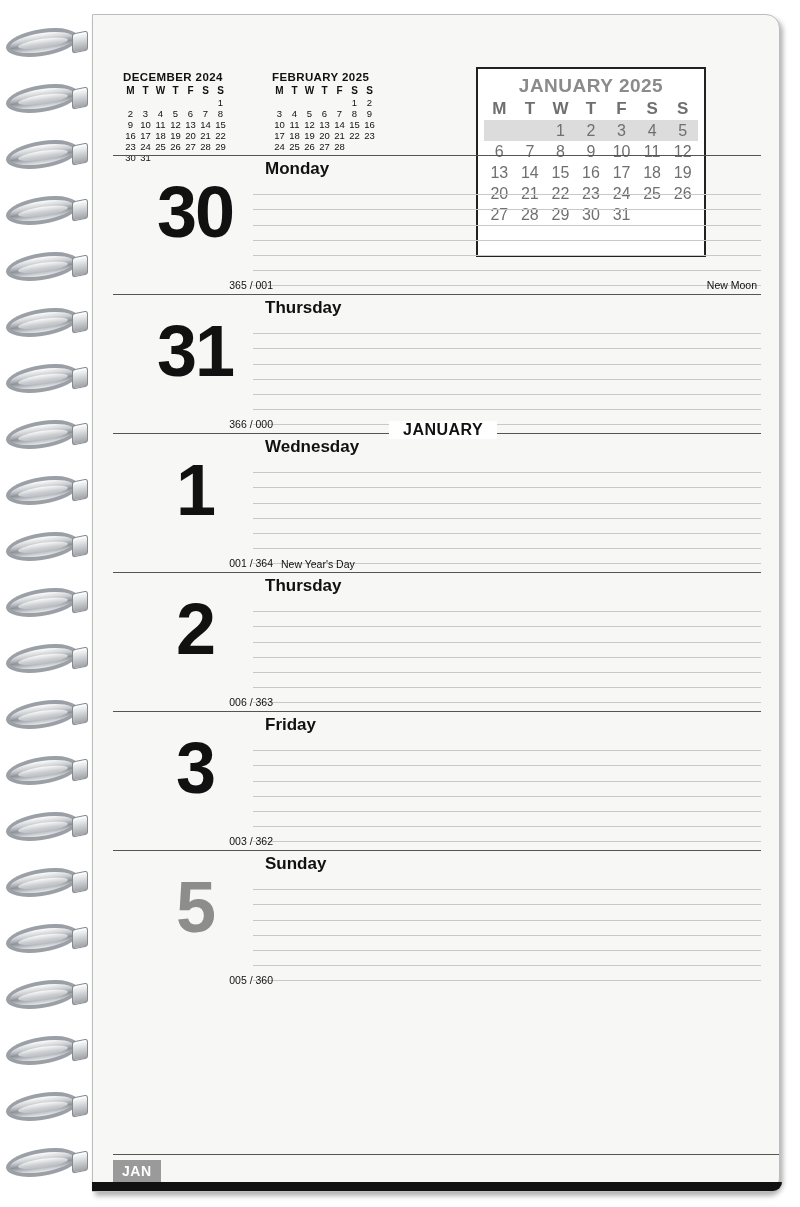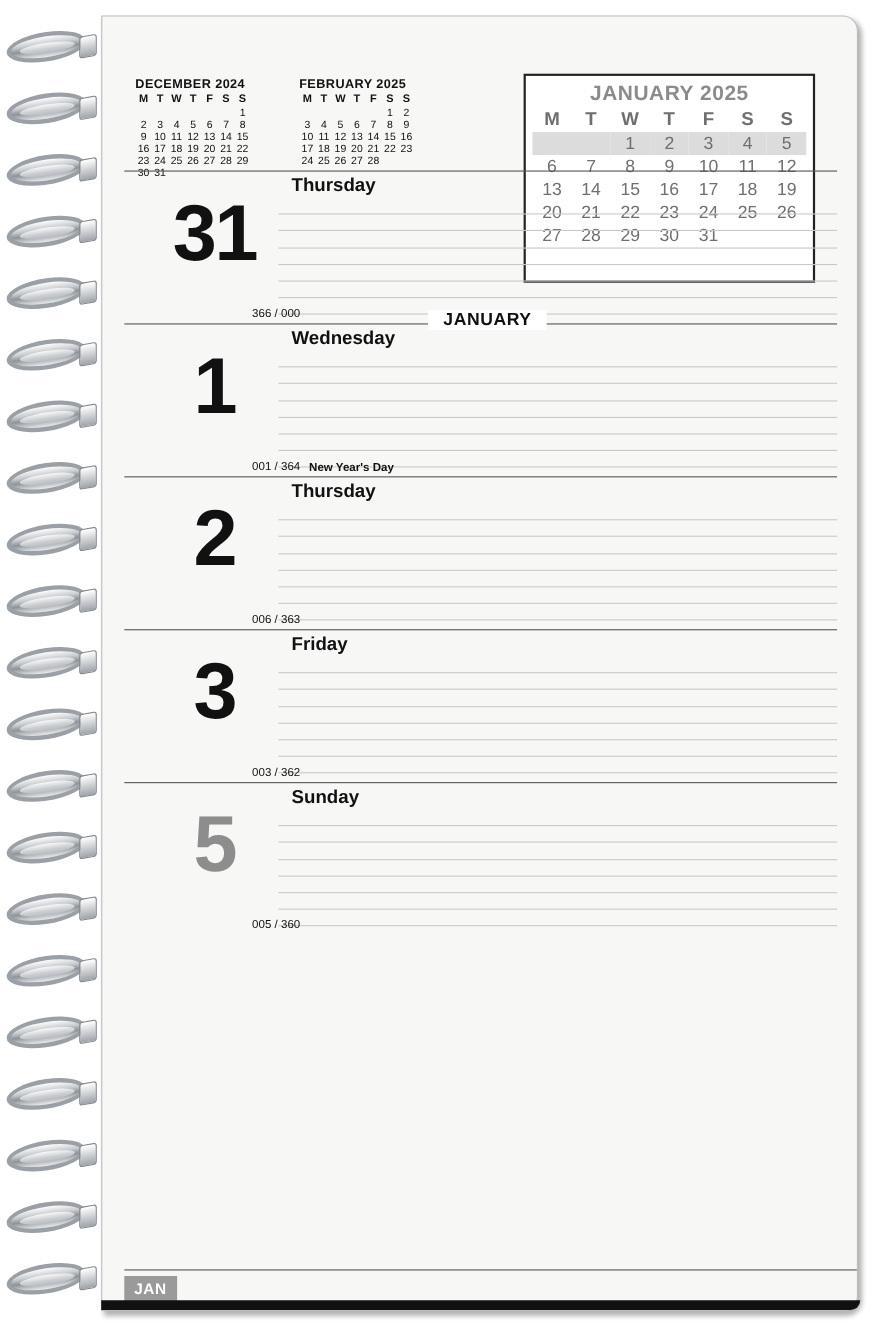--- a/index.html
+++ b/index.html
@@ -105,21 +105,21 @@
   }
   .mini th {
     font-weight: bold;
     font-size: 10px;
     padding-bottom: 1px;
   }
   
   .bigcal {
     position: absolute;
     left: 383px; top: 52px;
-    width: 265px; height: 190px;
+    width: 230px; height: 190px;
     background: #ffffff;
     border: 2px solid #222;
     padding: 5px 6px 4px 6px;
   }
   .bigcal .bigcal-title {
     text-align: center;
     font-weight: bold;
     font-size: 19px;
     letter-spacing: .5px;
     color: #8b8b8b;
@@ -192,21 +192,21 @@
     left: 30px; bottom: 3px;
     width: 130px;
     text-align: right;
     font-size: 10.5px;
     color: #111;
   }
   .note-left {
     position: absolute;
     left: 168px; bottom: 2px;
     font-size: 10.5px;
-    font-weight: bold;
+    font-weight: normal;
     color: #111;
   }
   .note-right {
     position: absolute;
     right: 4px; bottom: 3px;
     font-size: 10.5px;
     color: #111;
   }
   
   .month-banner {
@@ -445,20 +445,35 @@
               <td>31</td>
               <td></td>
               <td></td>
             </tr>
           </tbody>
         </table>
       </div>
 
       <div class="days">
 
+        <div class="day first">
+          <div class="dayname">Monday</div>
+          <div class="daynum">30</div>
+          <div class="lines">
+            <div class="ln"></div>
+            <div class="ln"></div>
+            <div class="ln"></div>
+            <div class="ln"></div>
+            <div class="ln"></div>
+            <div class="ln"></div>
+            <div class="ln"></div>
+          </div>
+          <div class="julian">365 / 001</div>
+          <div class="note-right">New Moon</div>
+        </div>
 
         <div class="day">
           <div class="dayname">Thursday</div>
           <div class="daynum">31</div>
           <div class="lines">
             <div class="ln"></div>
             <div class="ln"></div>
             <div class="ln"></div>
             <div class="ln"></div>
             <div class="ln"></div>

